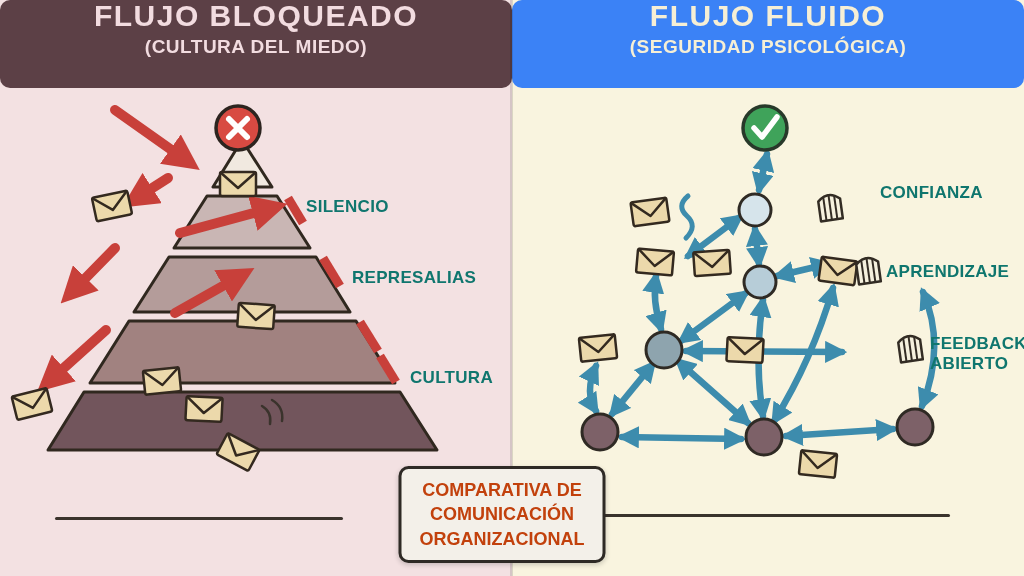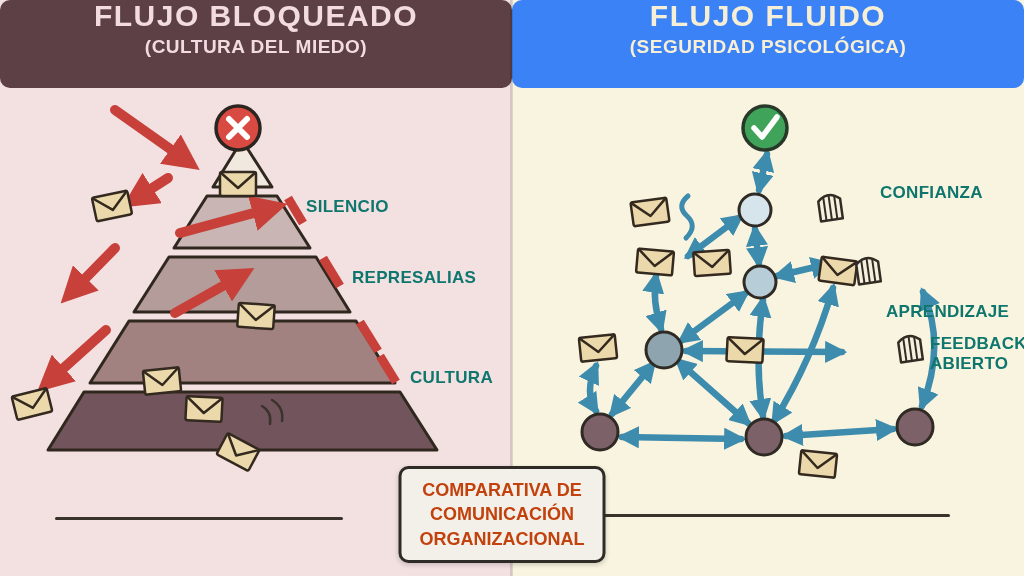--- a/index.html
+++ b/index.html
@@ -161,21 +161,21 @@
       <use href="#env2" transform="translate(86,348) rotate(-6)"></use>
       <use href="#env2" transform="translate(233,350) rotate(3)"></use>
       <use href="#env2" transform="translate(306,464) rotate(6)"></use>
 
       <use href="#gate" transform="translate(318,206) rotate(-8)"></use>
       <use href="#gate" transform="translate(356,269) rotate(-8)"></use>
       <use href="#gate" transform="translate(398,347) rotate(-8)"></use>
     </svg>
 
     <span class="lbl" style="left:338px;top:183px;margin-left:30px;">CONFIANZA</span>
-    <span class="lbl" style="left:374px;top:262px;margin-top:40px;">APRENDIZAJE</span>
+    <span class="lbl" style="left:374px;top:262px;">APRENDIZAJE</span>
     <span class="lbl" style="left:418px;top:334px;width:96px;">FEEDBACK ABIERTO</span>
 
     <div class="baseline" style="left:46px;top:514px;width:392px;"></div>
   </div>
 
   <div class="divider"></div>
 
   <div class="caption">
     <div>COMPARATIVA DE</div>
     <div>COMUNICACIÓN</div>

